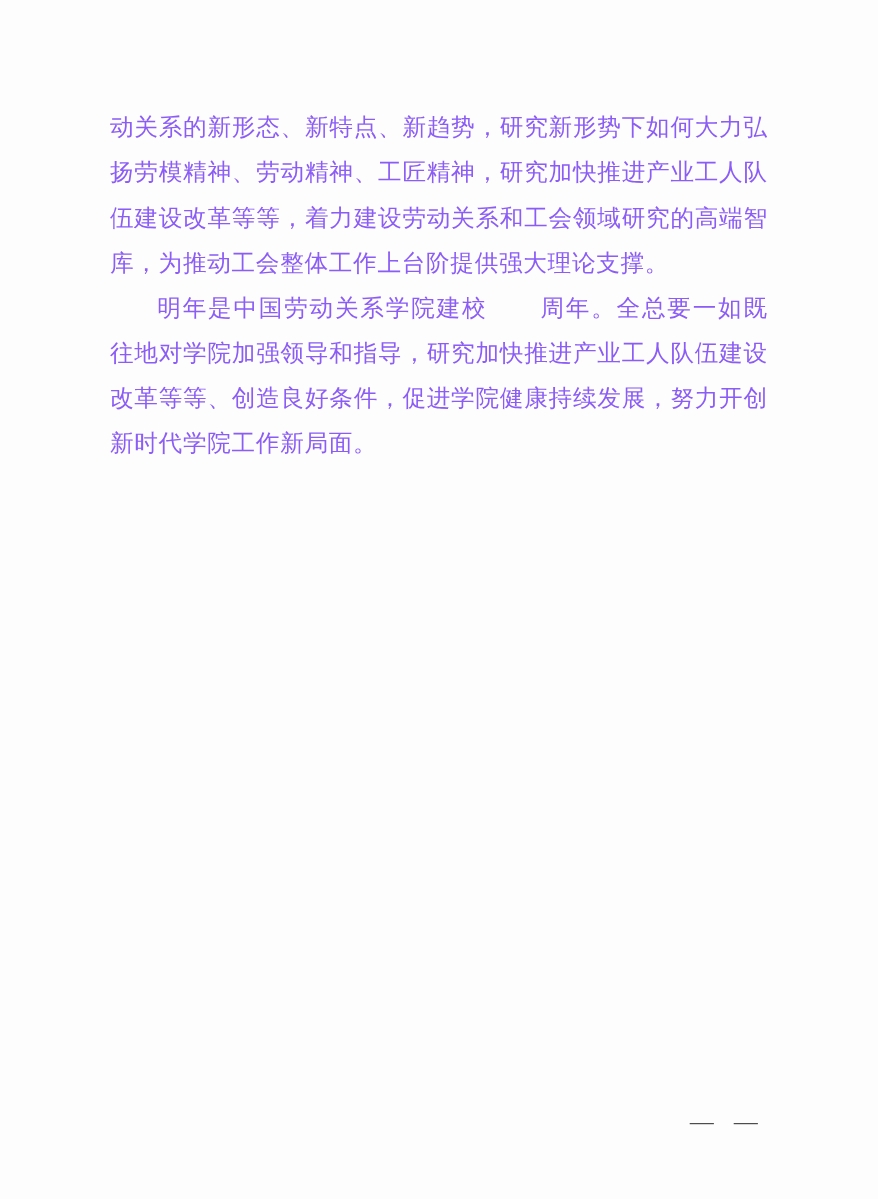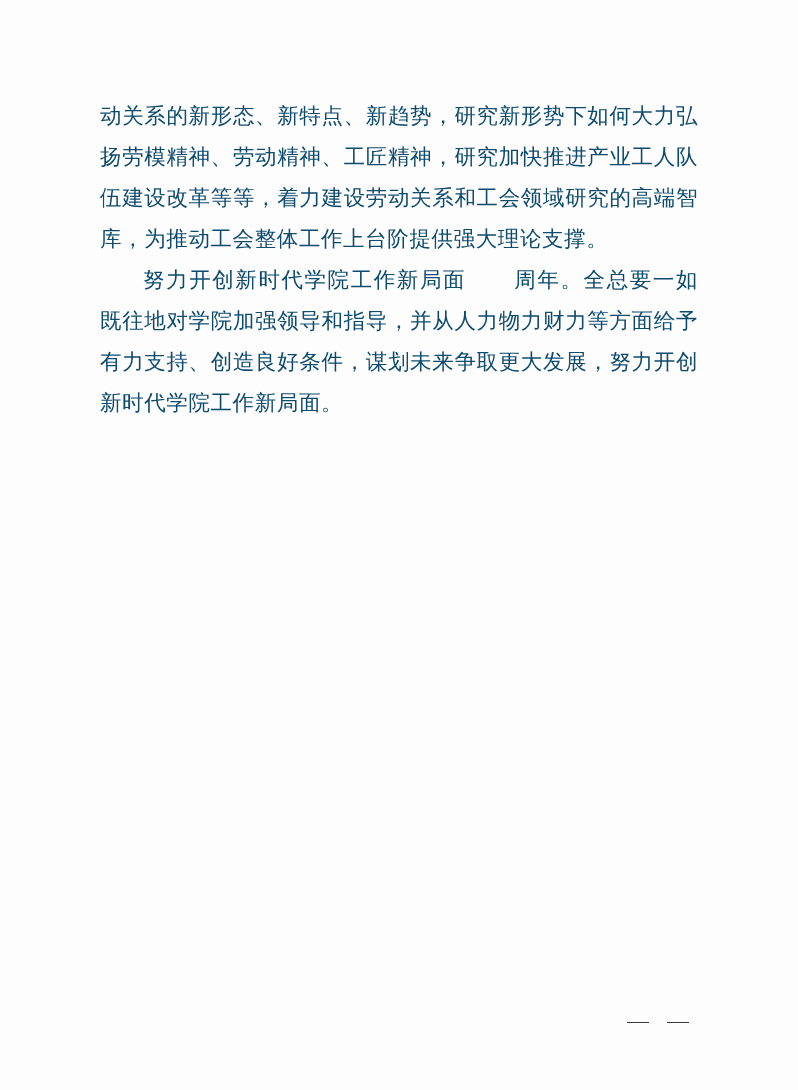--- a/index.html
+++ b/index.html
@@ -30,21 +30,21 @@
     top: 96px;
     width: 598px;
   }
   .para {
     font-size: 21.5px;
     line-height: 41px;
     letter-spacing: 0.6px;
     text-align: justify;
     text-justify: inter-ideograph;
     margin: 0 0 0 0;
-    color: #0c4a6e;
+    color: #8b5cf6;
     text-indent: 0;
   }
   .para.indent {
     text-indent: 2em;
   }
   .blank-inline {
     display: inline-block;
     width: 2.2em;
   }
   .footer {
@@ -80,21 +80,21 @@
 </head>
 <body>
 
 <div class="page">
 
   <div class="content">
 
     <p class="para">动关系的新形态、新特点、新趋势，研究新形势下如何大力弘扬劳模精神、劳动精神、工匠精神，研究加快推进产业工人队伍建设改革等等，着力建设劳动关系和工会领域研究的高端智库，为推动工会整体工作上台阶提供强大理论支撑。</p>
 
 
-    <p class="para indent"><span>努力开创新时代学院工作新局面</span><span class="blank-inline"></span><span>周年。全总要一如既往地对学院加强领导和指导，并从人力物力财力等方面给予有力支持、创造良好条件，谋划未来争取更大发展，努力开创新时代学院工作新局面。</span></p>
+    <p class="para indent"><span>明年是中国劳动关系学院建校</span><span class="blank-inline"></span><span>周年。全总要一如既往地对学院加强领导和指导，研究加快推进产业工人队伍建设改革等等、创造良好条件，促进学院健康持续发展，努力开创新时代学院工作新局面。</span></p>
 
   </div>
 
   <div class="footer">
     <div class="page-number"><span class="dash"></span><span class="pnum"></span><span class="dash"></span></div>
   </div>
 
 </div>
 
 </body></html>

